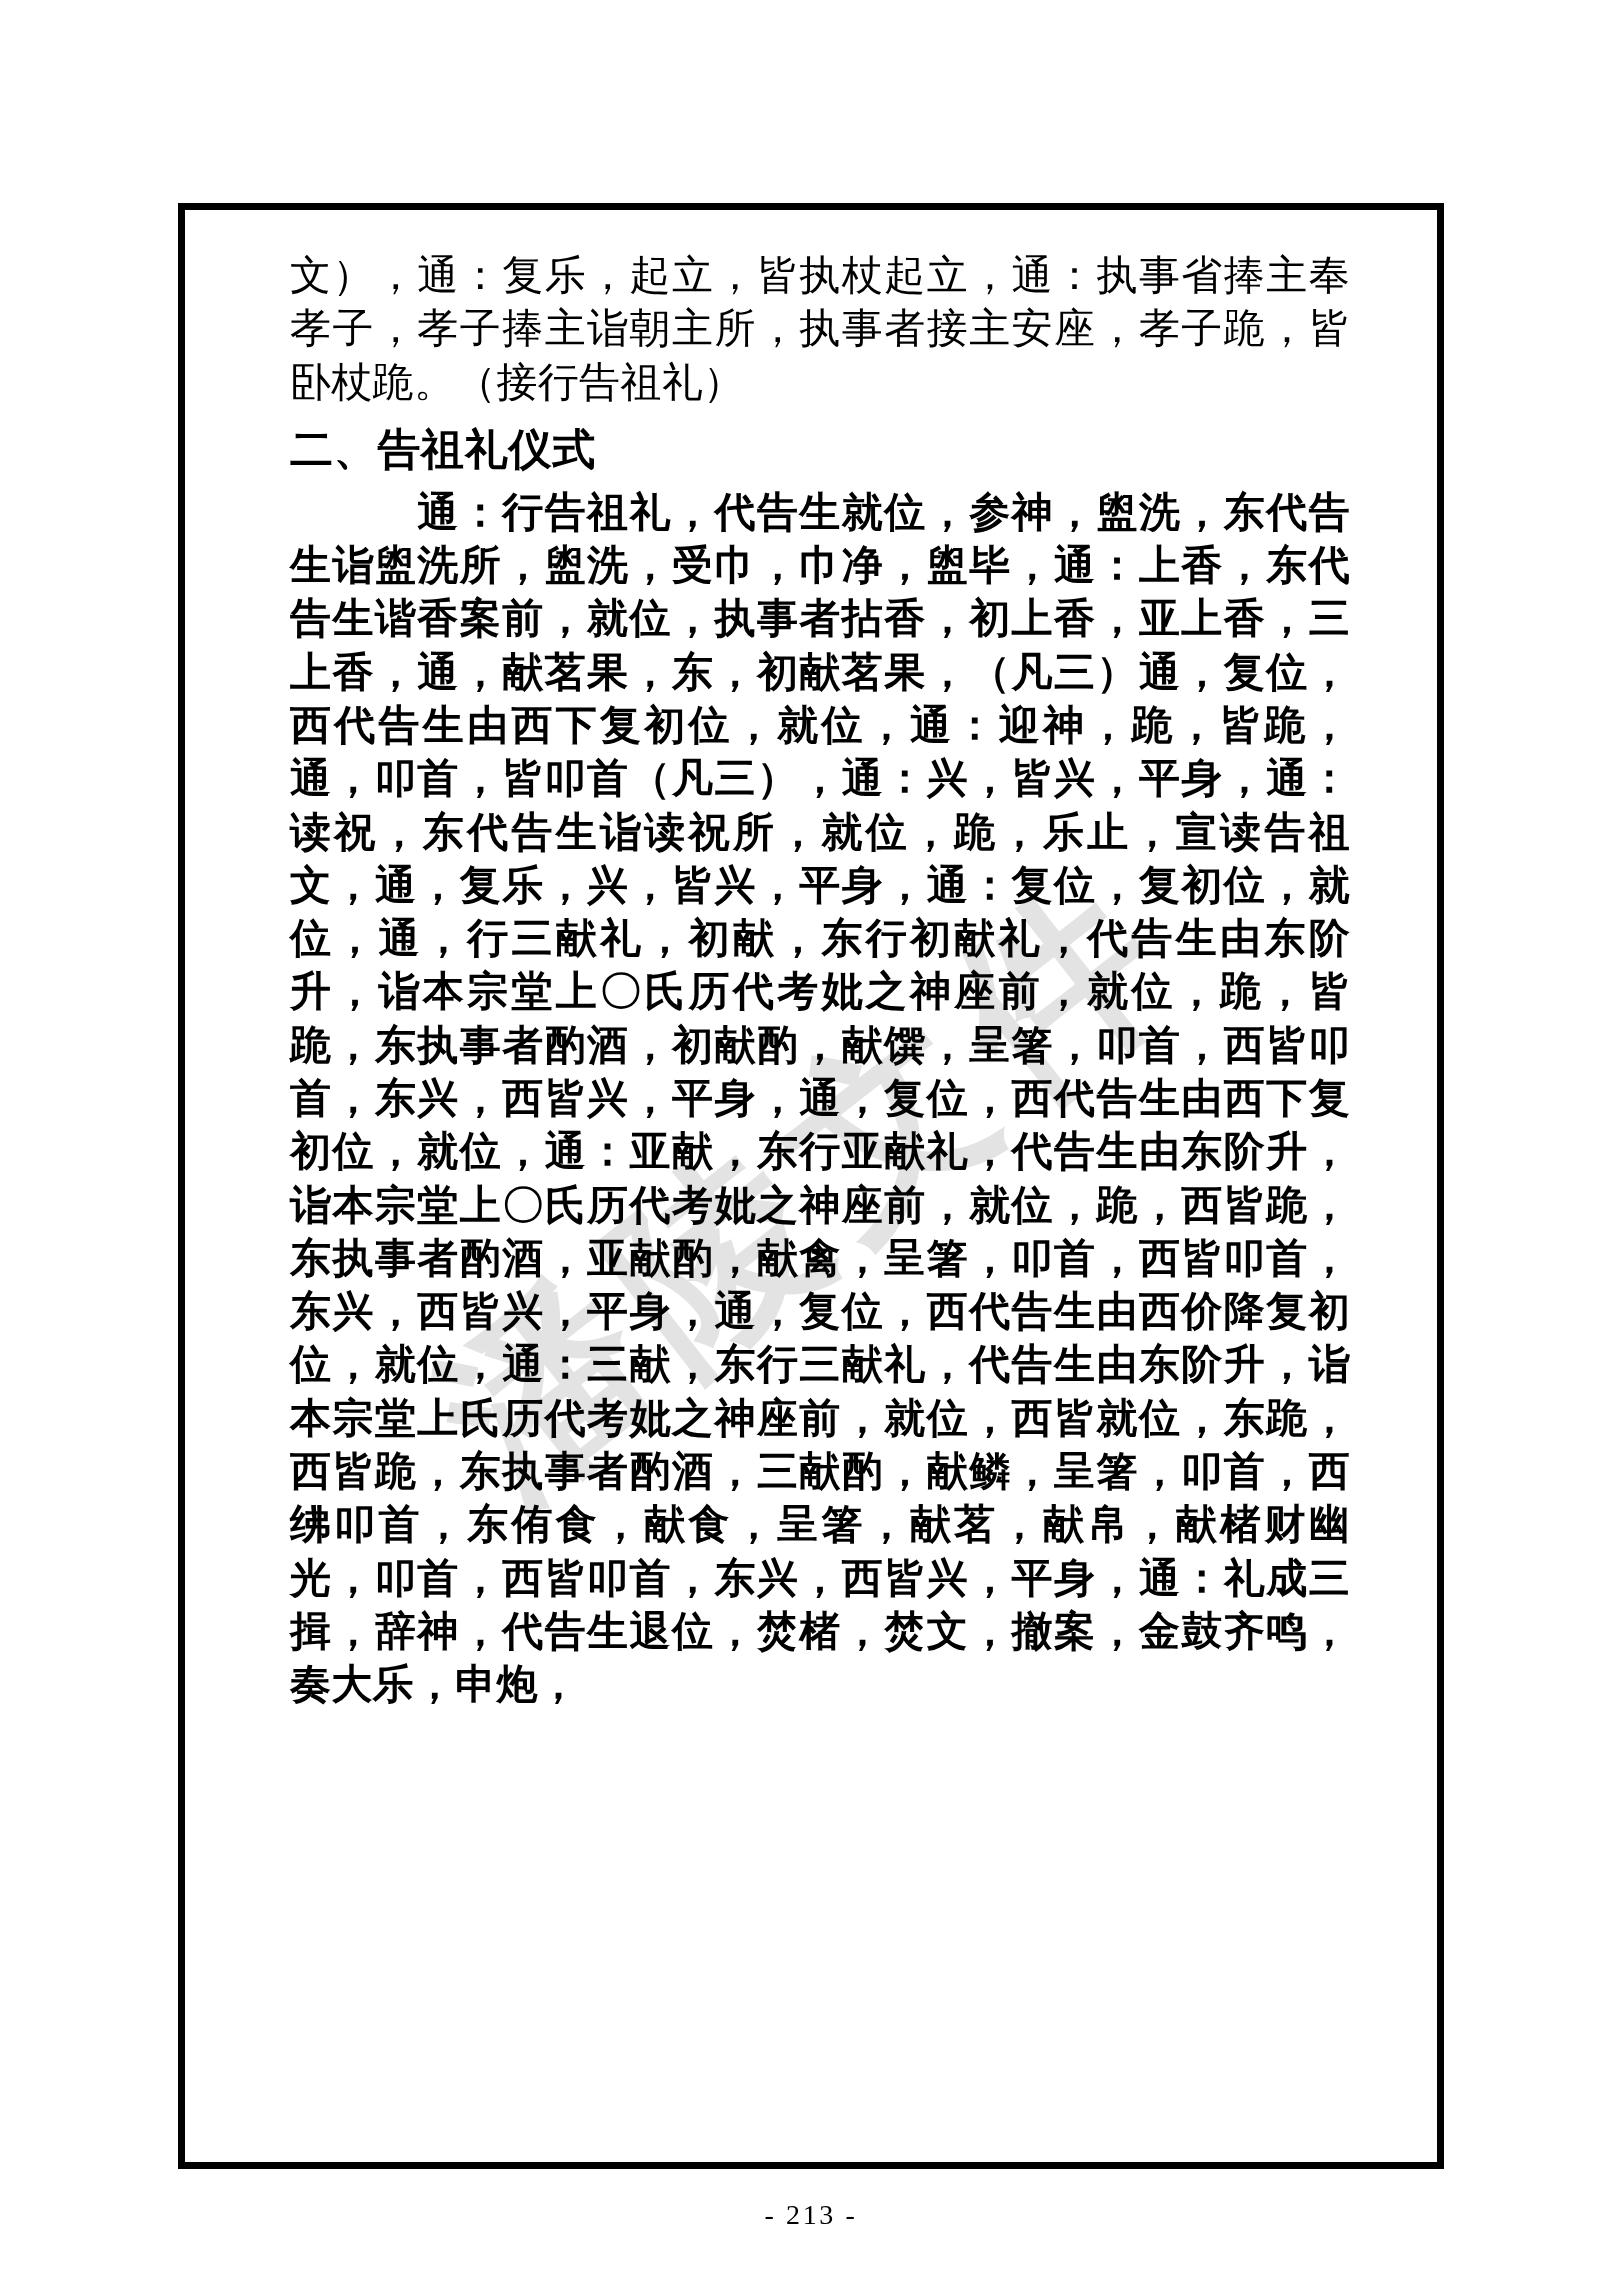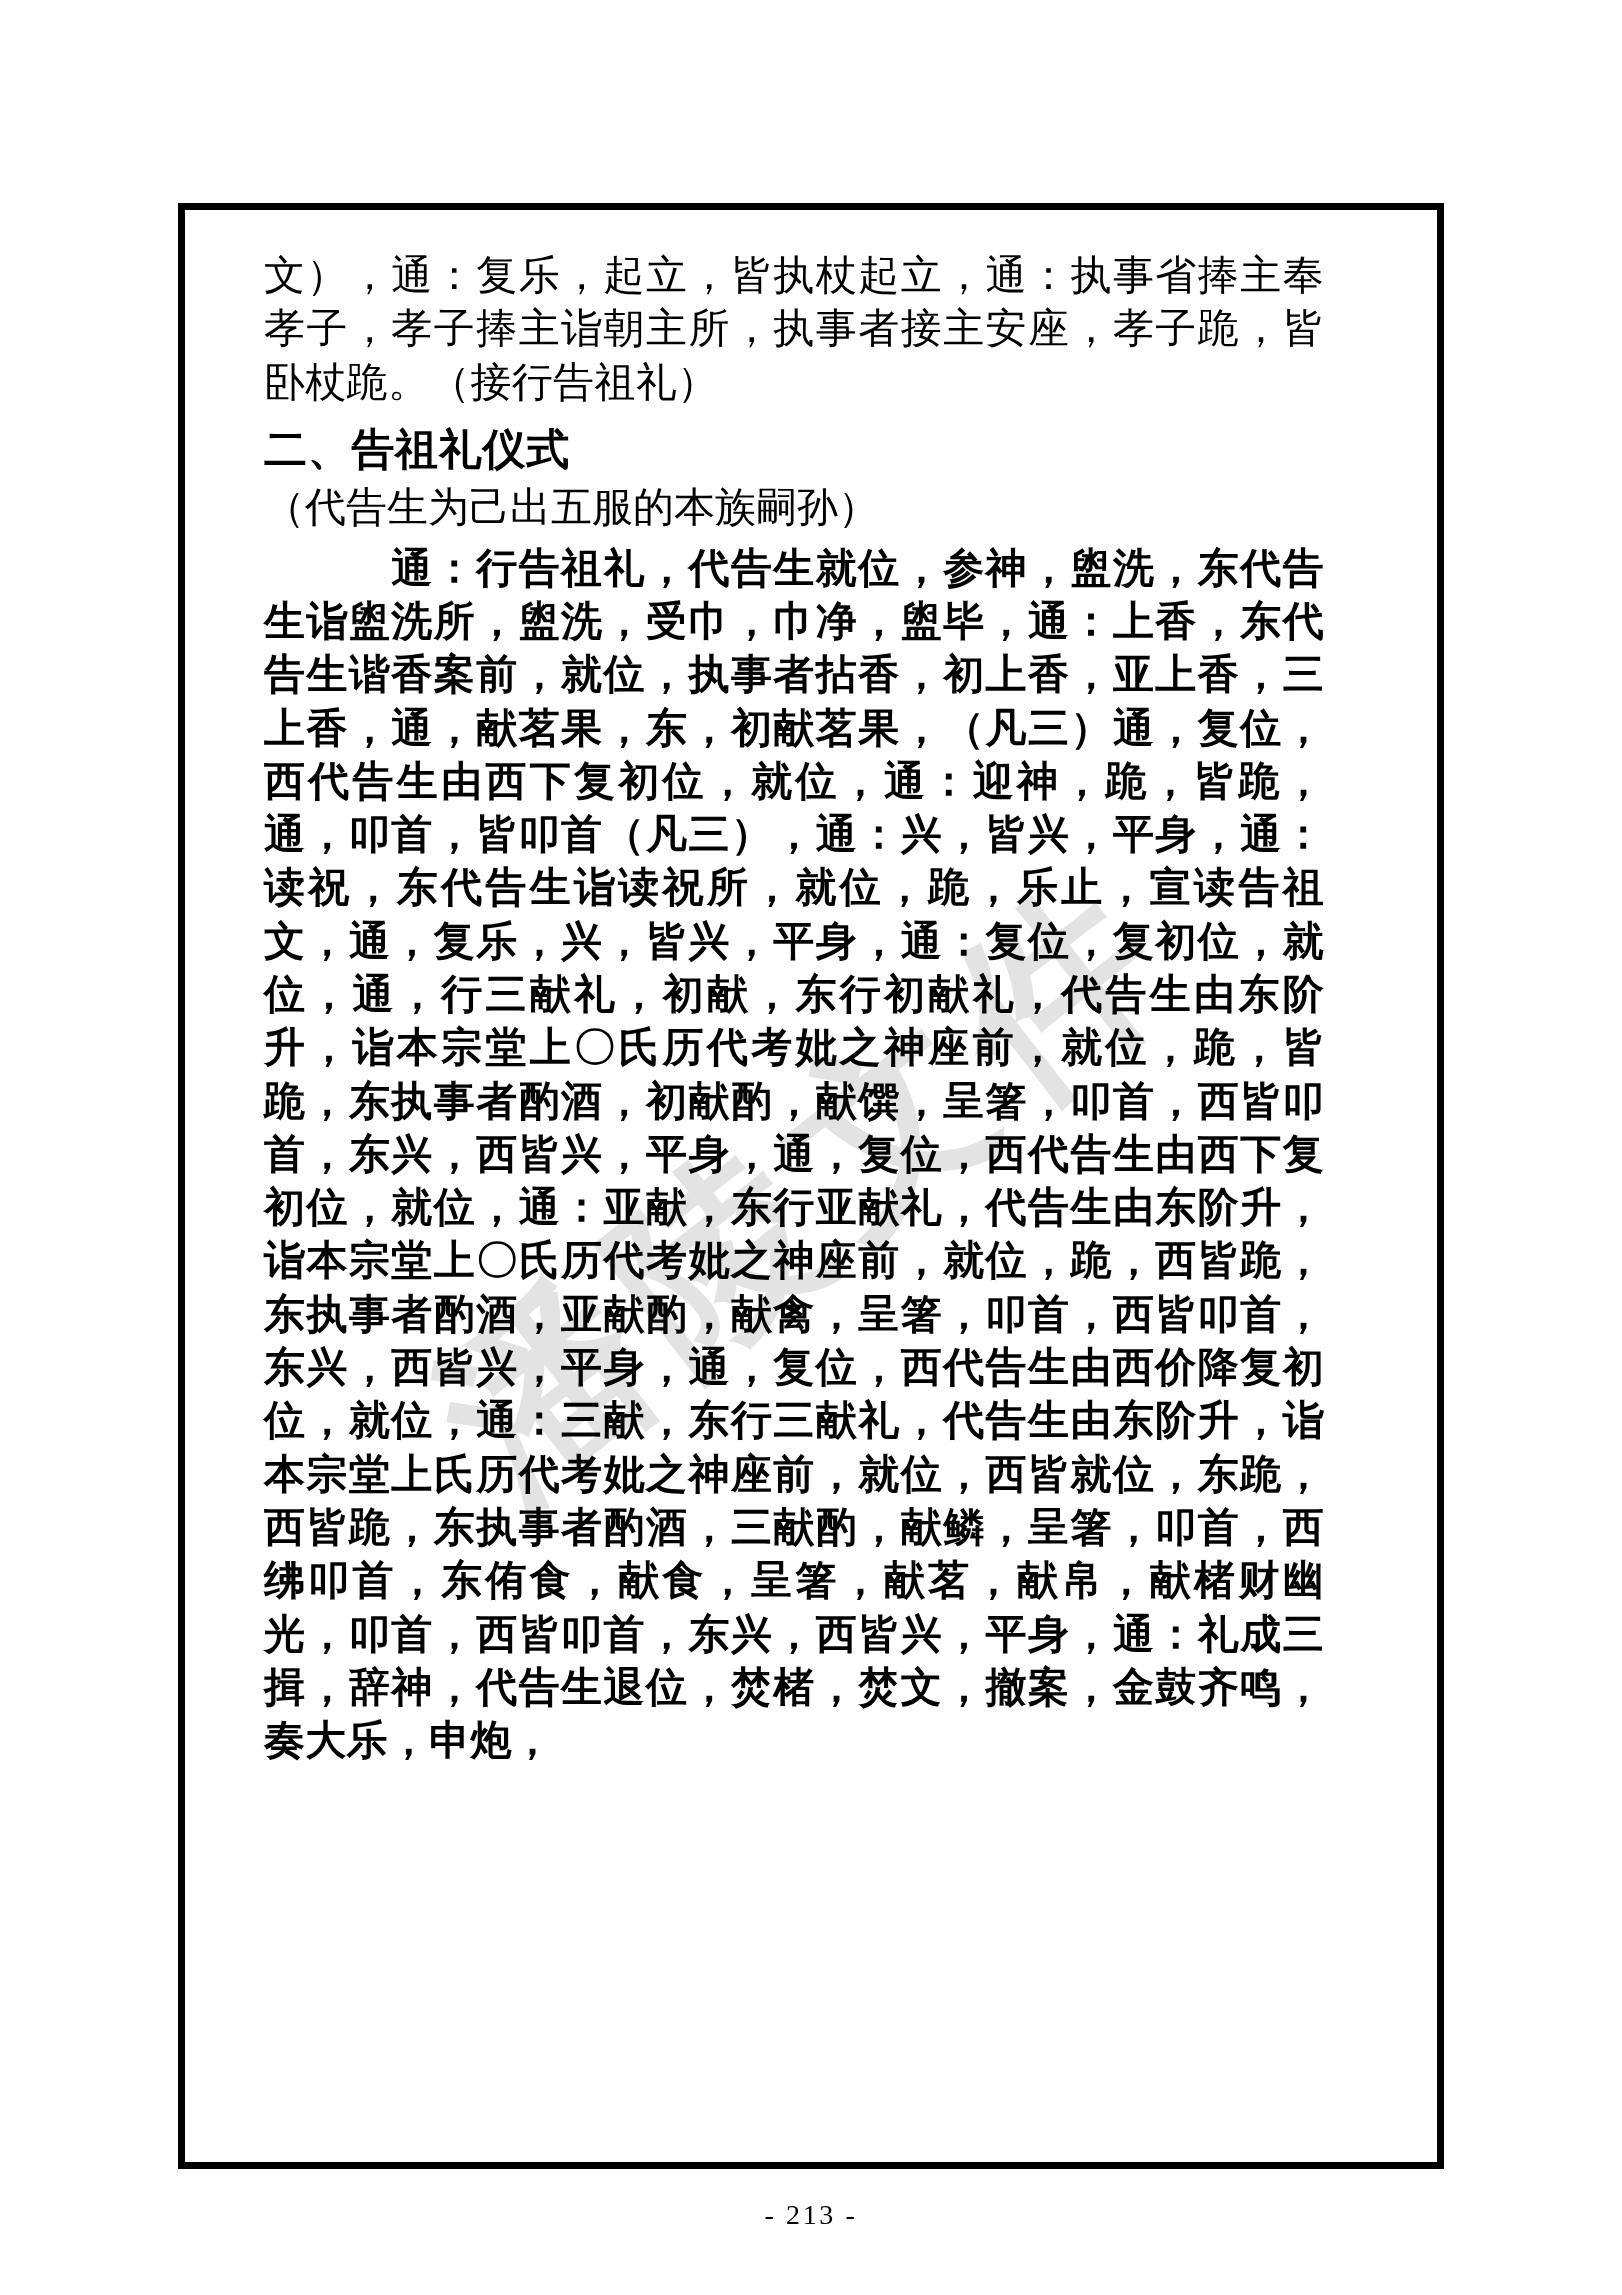--- a/index.html
+++ b/index.html
@@ -23,21 +23,21 @@
     left: 178px;
     top: 203px;
     width: 1266px;
     height: 1966px;
     border: 7.9px solid #000000;
     box-sizing: border-box;
     background: #ffffff;
   }
   .content {
     position: absolute;
-    left: 79px;
+    left: 105px;
     top: 39px;
     width: 1060px;
     box-sizing: border-box;
   }
   .para {
     font-size: 41px;
     line-height: 1.30;
     color: #000000;
     letter-spacing: 0.3px;
     text-align: justify;
@@ -106,21 +106,20 @@
     <div class="watermark">
       <div class="watermark-text">潘陵文件</div>
     </div>
 
     <div class="content">
 
       <p class="para">文），通：复乐，起立，皆执杖起立，通：执事省捧主奉孝子，孝子捧主诣朝主所，执事者接主安座，孝子跪，皆卧杖跪。（接行告祖礼）</p>
 
       <h2 class="heading">二、告祖礼仪式</h2>
 
-      <p class="subline">（代告生为己出五服的本族嗣孙）</p>
 
       <p class="para body-block">　　　通：行告祖礼，代告生就位，参神，盥洗，东代告生诣盥洗所，盥洗，受巾，巾净，盥毕，通：上香，东代告生谐香案前，就位，执事者拈香，初上香，亚上香，三上香，通，献茗果，东，初献茗果，（凡三）通，复位，西代告生由西下复初位，就位，通：迎神，跪，皆跪，通，叩首，皆叩首（凡三），通：兴，皆兴，平身，通：读祝，东代告生诣读祝所，就位，跪，乐止，宣读告祖文，通，复乐，兴，皆兴，平身，通：复位，复初位，就位，通，行三献礼，初献，东行初献礼，代告生由东阶升，诣本宗堂上〇氏历代考妣之神座前，就位，跪，皆跪，东执事者酌酒，初献酌，献馔，呈箸，叩首，西皆叩首，东兴，西皆兴，平身，通，复位，西代告生由西下复初位，就位，通：亚献，东行亚献礼，代告生由东阶升，诣本宗堂上〇氏历代考妣之神座前，就位，跪，西皆跪，东执事者酌酒，亚献酌，献禽，呈箸，叩首，西皆叩首，东兴，西皆兴，平身，通，复位，西代告生由西价降复初位，就位，通：三献，东行三献礼，代告生由东阶升，诣本宗堂上氏历代考妣之神座前，就位，西皆就位，东跪，西皆跪，东执事者酌酒，三献酌，献鳞，呈箸，叩首，西绋叩首，东侑食，献食，呈箸，献茗，献帛，献楮财幽光，叩首，西皆叩首，东兴，西皆兴，平身，通：礼成三揖，辞神，代告生退位，焚楮，焚文，撤案，金鼓齐鸣，奏大乐，申炮，</p>
 
     </div>
   </div>
 
   <div class="page-number">- 213 -</div>
 
 </div>
 

